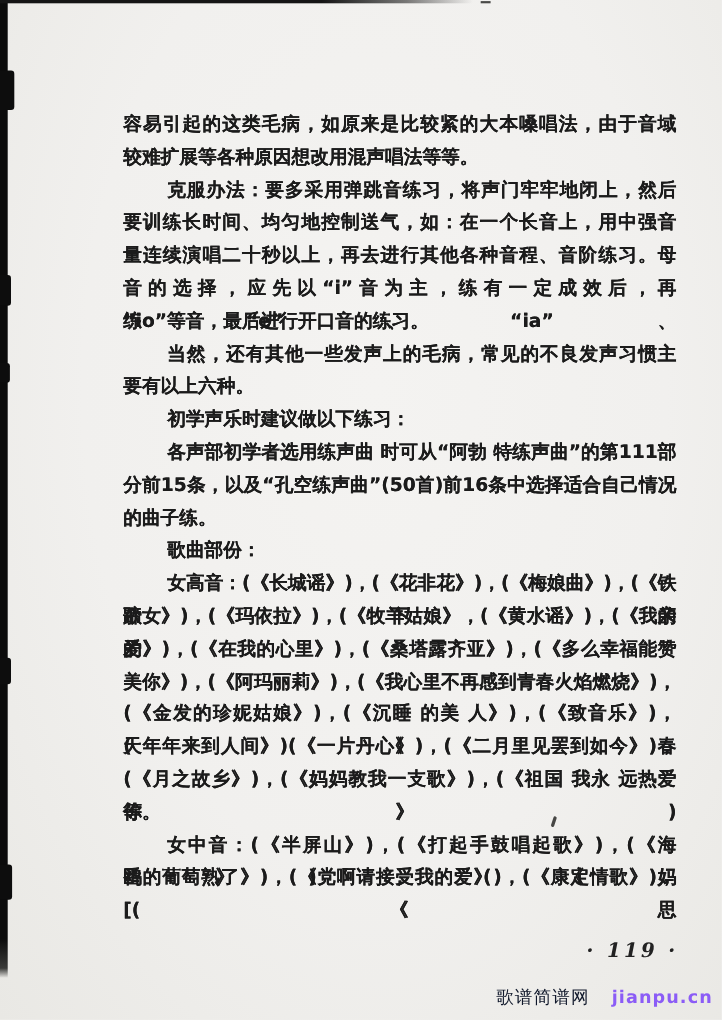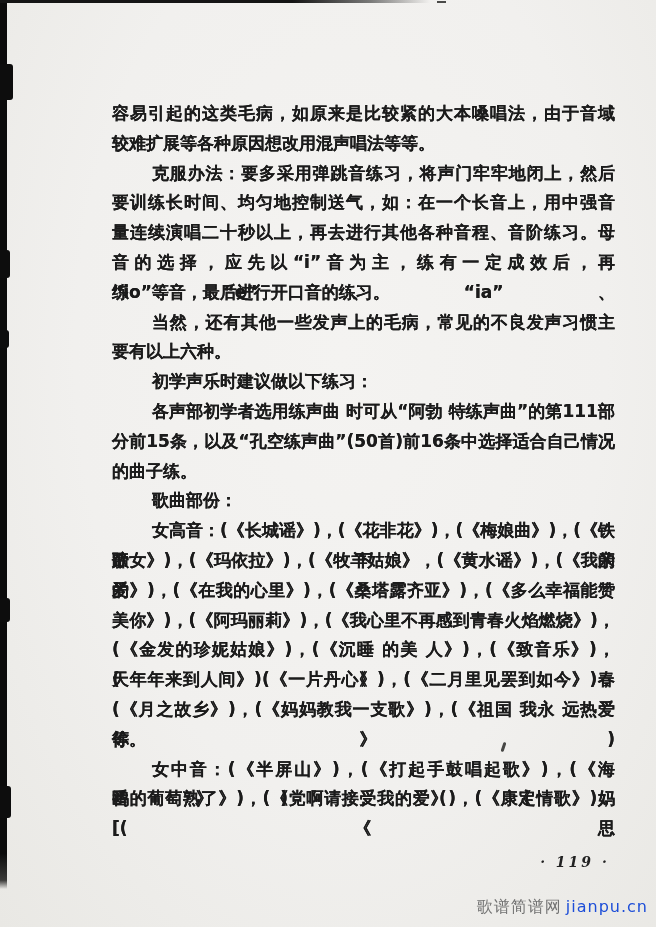--- a/index.html
+++ b/index.html
@@ -47,30 +47,30 @@
     text-align:justify;text-align-last:justify;
     text-justify:inter-character;
     white-space:normal;height:29.8px;overflow:visible;
   }
   .ln.short{text-align-last:left;}
   .ln.ind{text-indent:40px;}
   
   .pageno{
     position:absolute;left:530px;top:854px;width:90px;
     font-family:"DejaVu Serif",serif;font-style:italic;font-weight:700;
-    font-size:14px;letter-spacing:3px;color:#222;text-align:center;
+    font-size:18px;letter-spacing:3px;color:#222;text-align:center;
   }
   
   .watermark{
     position:absolute;right:8px;top:897px;
     font-family:"DejaVu Sans",sans-serif;font-size:16px;letter-spacing:1px;
     white-space:nowrap;
   }
-  .wm-name{color:#737373;}
-  .wm-url{color:#1d4ed8;margin-left:4px;}
+  .wm-name{color:#0f172a;}
+  .wm-url{color:#8b5cf6;margin-left:20px;font-weight:bold;}
 </style>
 </head>
 <body>
 
 <div class="paper"></div>
 
 <div class="edge-strip"></div>
 <div class="blob b1"></div>
 <div class="blob b2"></div>
 <div class="blob b3"></div>

